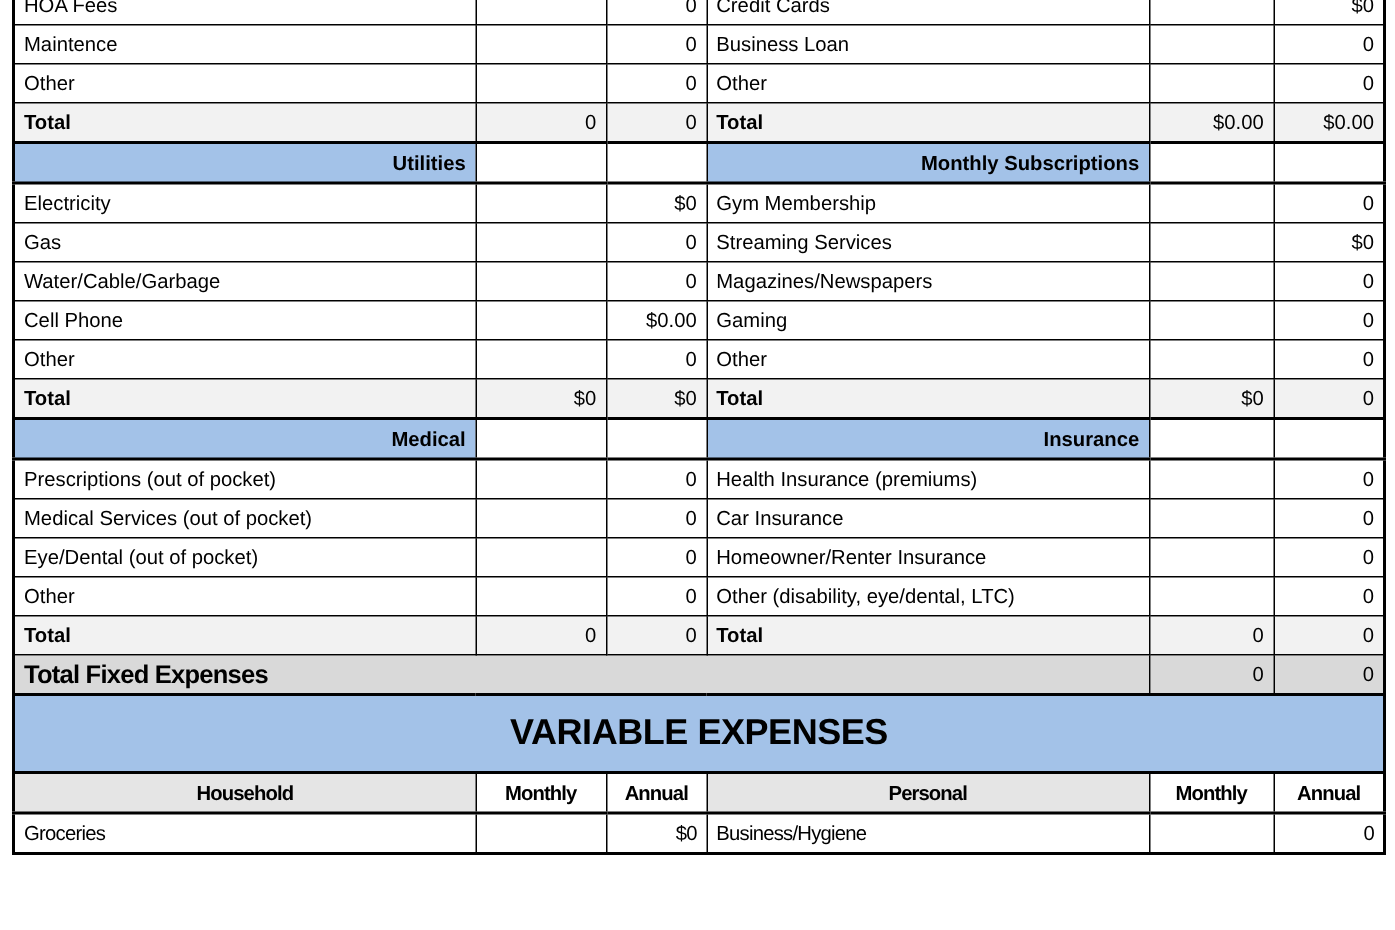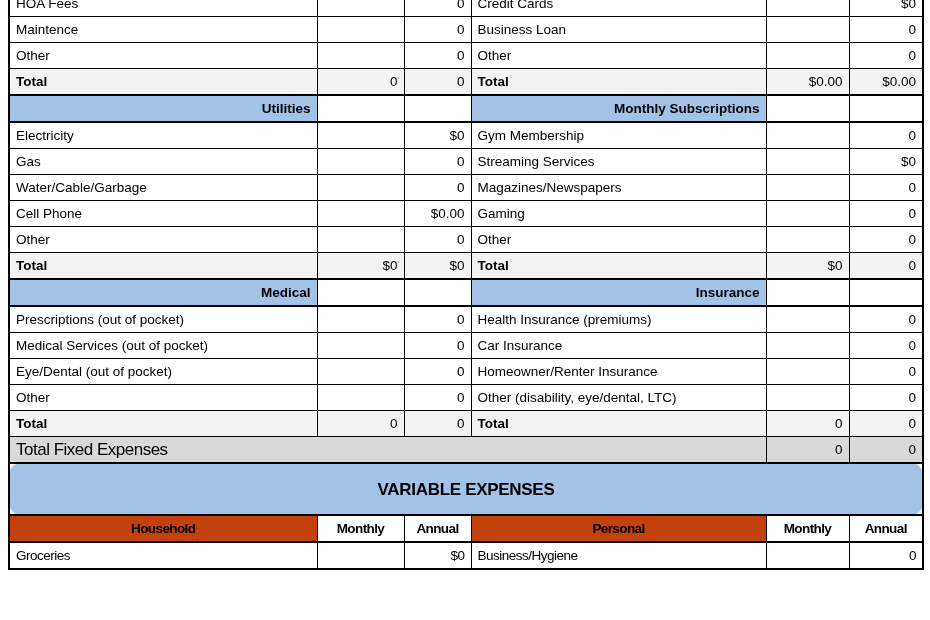--- a/index.html
+++ b/index.html
@@ -15,32 +15,32 @@
     font-size:13.5px;line-height:1;white-space:nowrap;overflow:hidden;
     background:#ffffff;vertical-align:middle;
   }
   .lab{text-align:left;}
   .num{text-align:right;}
   .b{font-weight:bold;}
   tr.total-row td{background:#f2f2f2;margin-left:48px;}
   tr.section td{border-top:2px solid #000;border-bottom:2px solid #000;}
   tr.section td.head{background:#a3c2e8;font-weight:bold;text-align:right;}
   tr.grand td{background:#d9d9d9;}
-  tr.grand td.g-label{font-size:17px;font-weight:normal;letter-spacing:-0.5px;}
+  tr.grand td.g-label{font-size:17px;font-weight:bold;letter-spacing:-0.5px;}
   tr.grand td.num{font-size:13.5px;}
   tr.banner-row td{
-    background:#a3c2e8;height:50px;font-size:17px;font-weight:bold;
+    background:#a3c2e8;height:50px;font-size:24px;font-weight:bold;
     text-align:center;letter-spacing:-0.3px;
-    border-top:2px solid #000;border-bottom:2px solid #000;border-radius:12px;
+    border-top:2px solid #000;border-bottom:2px solid #000;
   }
   tr.vhead td{
     font-weight:bold;text-align:center;letter-spacing:-0.6px;
     border-top:2px solid #000;border-bottom:2px solid #000;
   }
-  tr.vhead td.bluehead{background:#c2410c;}
+  tr.vhead td.bluehead{background:#e5e5e5;}
   tr.vitem td{letter-spacing:-0.5px;}
 </style>
 </head>
 <body>
 
 <div class="sheet">
   <table>
     <colgroup>
       <col style="width:308px">
         <col style="width:87px">

